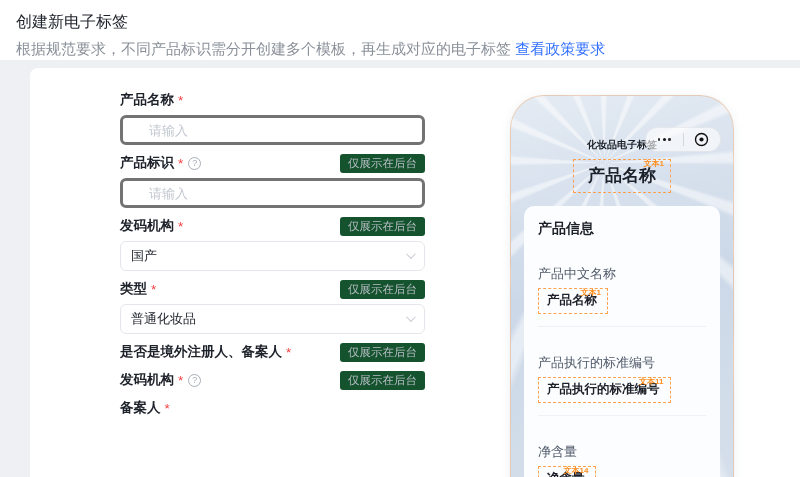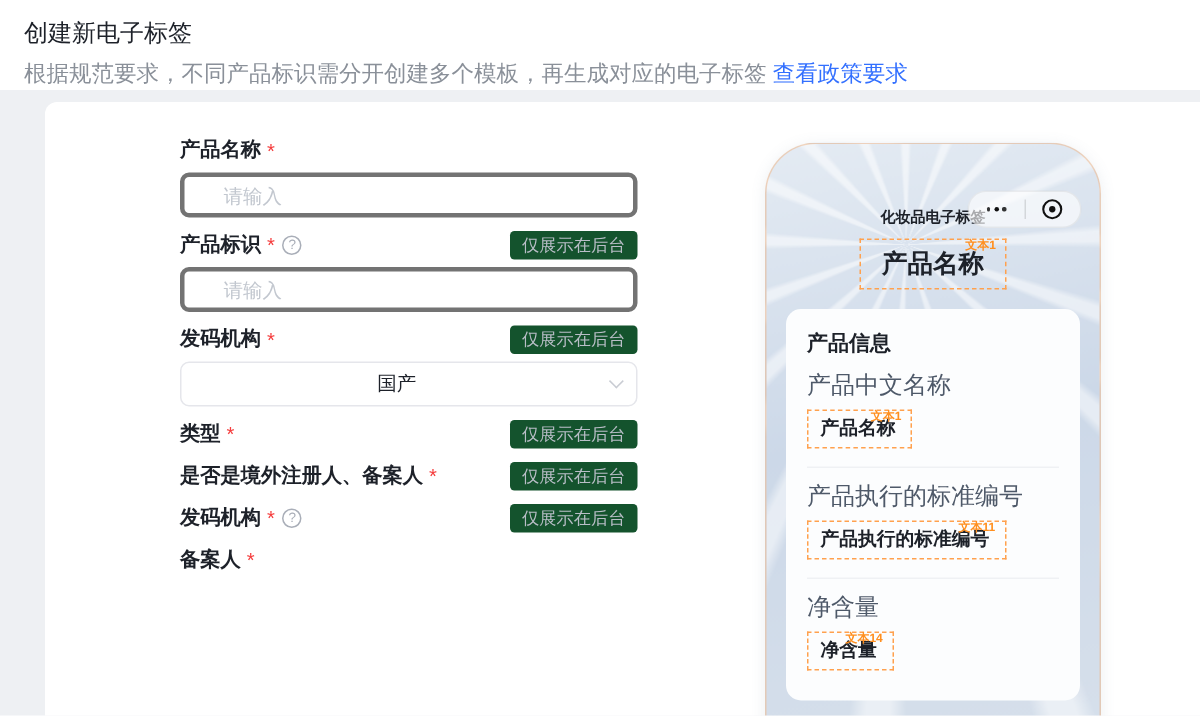--- a/index.html
+++ b/index.html
@@ -39,21 +39,21 @@
   }
   .text-input {
     width:100%; height:30px; border:3px solid #737373; border-radius:6px;
     padding:0 26px; font-size:13px; color:#1d2129; outline:none;
     font-family:Liberation Sans, sans-serif; background:#fff;
   }
   .text-input::placeholder { color:#c2c7cf; }
   .select {
     width:100%; height:30px; border:1px solid #e5e6eb; border-radius:6px;
     padding:0 26px 0 10px; font-size:13px; color:#1d2129; background:#fff;
-    display:flex; align-items:center; position:relative; cursor:pointer;justify-content:center;
+    display:flex; align-items:center; position:relative; cursor:pointer;
   }
   .chevron {
     position:absolute; right:11px; top:10px; width:7px; height:7px;
     border-right:1.5px solid #c9ccd3; border-bottom:1.5px solid #c9ccd3;
     transform:rotate(45deg) translateY(-2px);
   }
 
   
   .phone {
     position:absolute; left:480px; top:27px; width:224px; height:420px;
@@ -94,21 +94,21 @@
   .slot-tag {
     position:absolute; top:0px; right:6px; font-size:8px; color:#ff8f1f;
     line-height:8px;
   }
 
   .mini-card {
     margin:13px 13px 0; background:#fcfdfe; border-radius:10px;
     padding:14px 14px 20px; min-height:240px;
   }
   .mini-card-title { font-size:14px; font-weight:bold; color:#1d2129; }
-  .item-label { font-size:16px; color:#4e5969; margin-top:9px; }
+  .item-label { font-size:13px; color:#4e5969; margin-top:27px; }
   .item-box {
     display:inline-block; position:relative; border:1px dashed #ffa14e;
     padding:3px 10px 4px 8px; margin-top:5px; font-size:12.5px; font-weight:bold;
     color:#1d2129; cursor:pointer;
   }
   .divider { height:1px; background:#eff1f4; margin:12px 0 0; }
 </style>
 </head>
 <body>
 
@@ -152,20 +152,24 @@
         <span>国产</span>
         <i class="chevron"></i>
       </div>
     </div>
 
     <div class="field">
       <div class="field-head">
         <span class="field-label">类型</span>
         <span class="req">*</span>
         <span class="badge">仅展示在后台</span>
+      </div>
+      <div class="select">
+        <span>普通化妆品</span>
+        <i class="chevron"></i>
       </div>
     </div>
 
     <div class="field">
       <div class="field-head">
         <span class="field-label">是否是境外注册人、备案人</span>
         <span class="req">*</span>
         <span class="badge">仅展示在后台</span>
       </div>
     </div>

